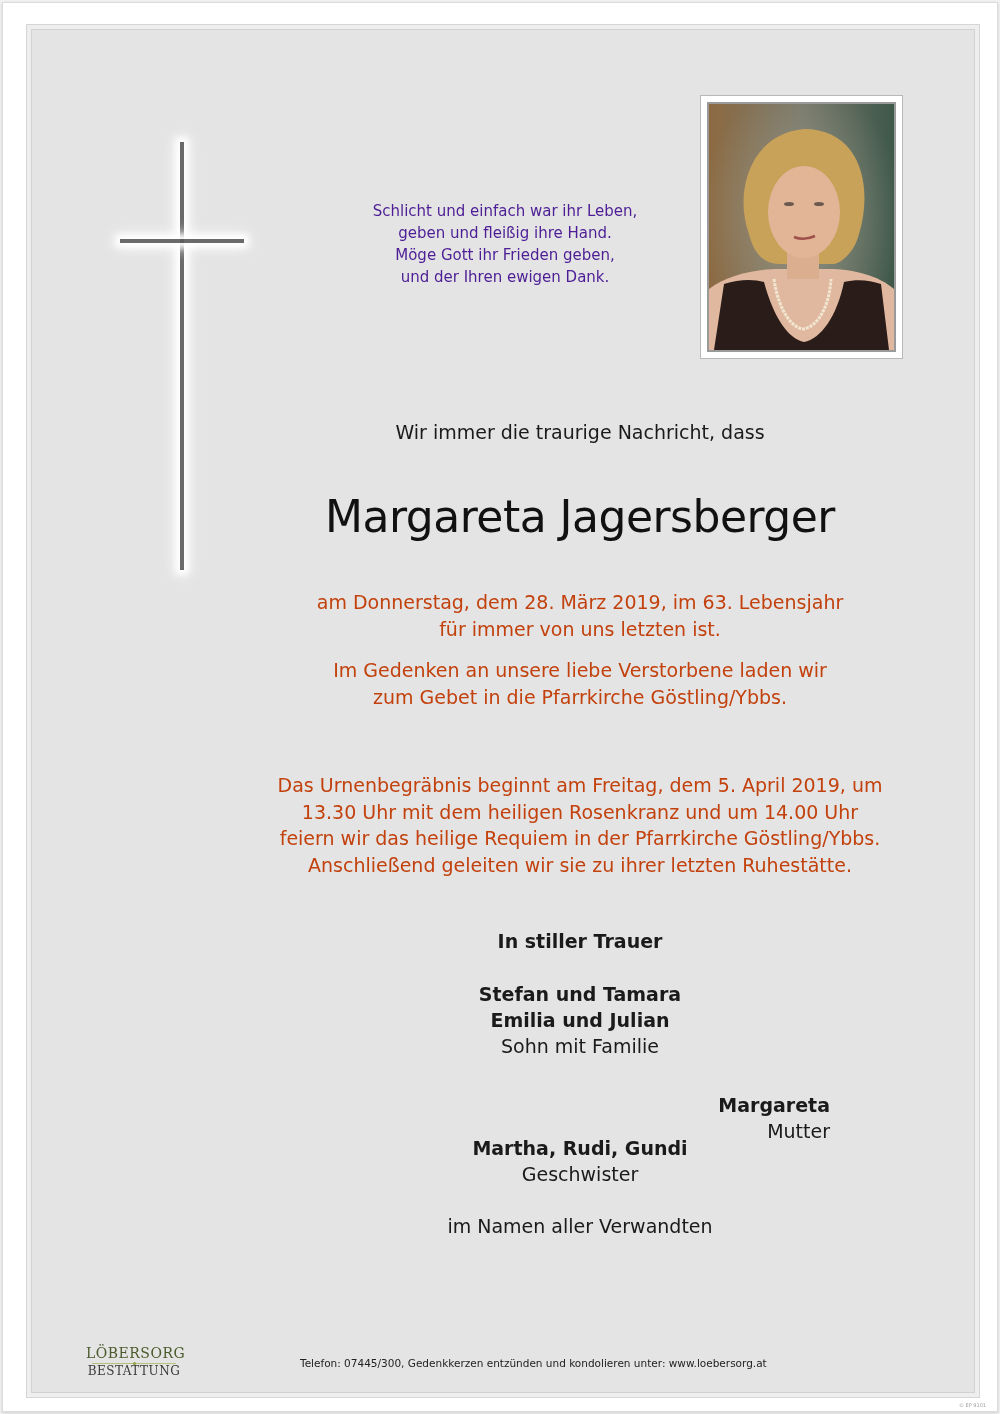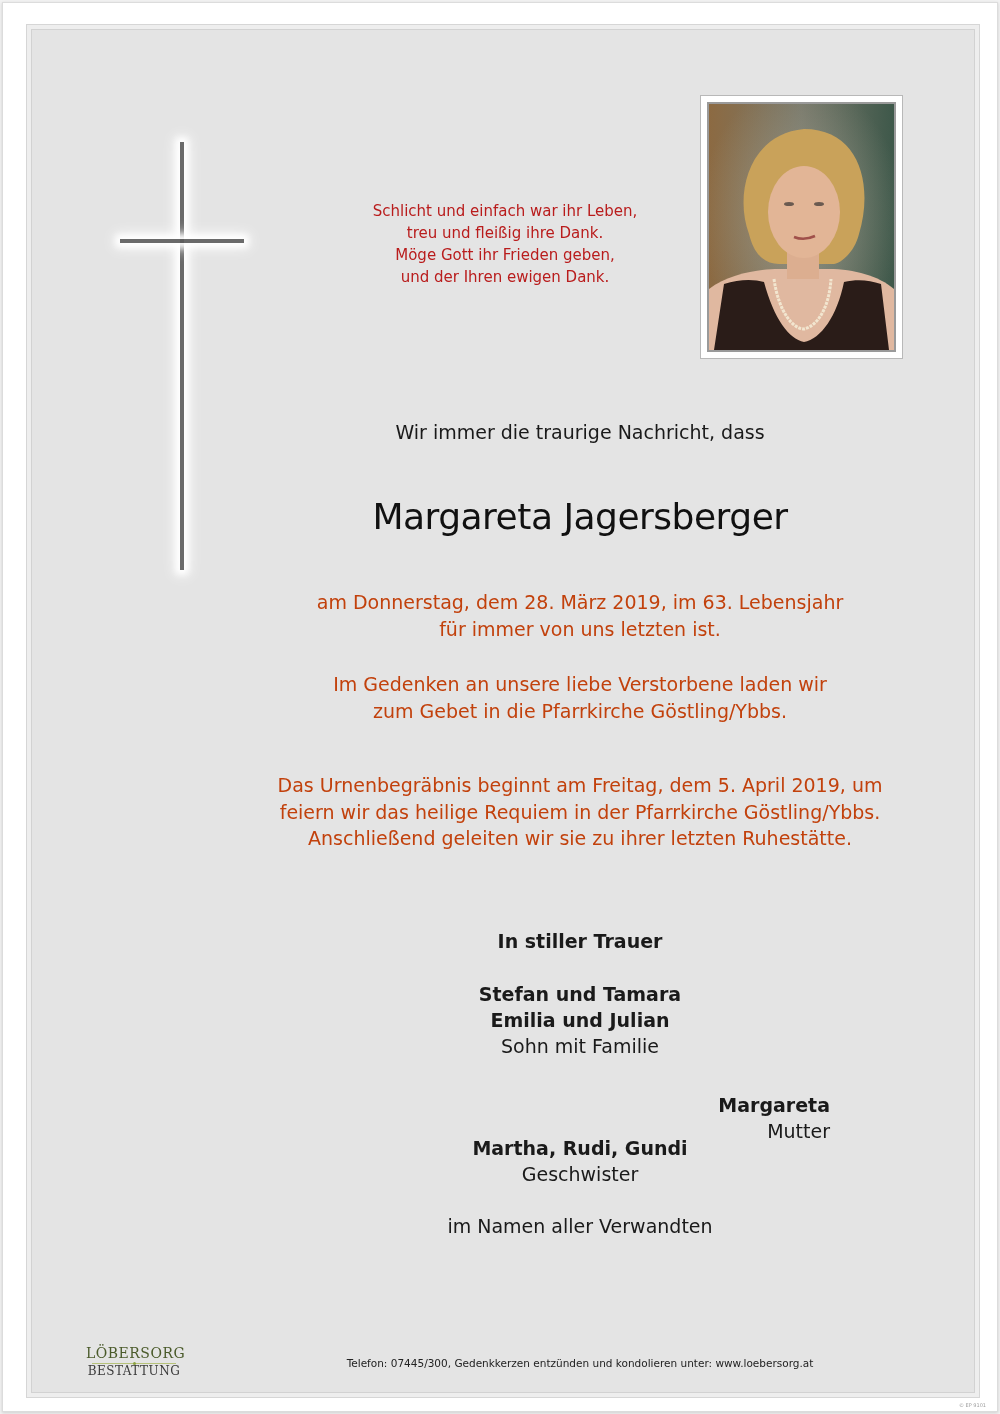--- a/index.html
+++ b/index.html
@@ -60,21 +60,21 @@
     }
 
     
     .verse {
       position: absolute;
       left: 330px; top: 200px;
       width: 350px;
       text-align: center;
       font-size: 15px;
       line-height: 22px;
-      color: #b91c1c;
+      color: #4c1d95;
     }
     .verse div { white-space: nowrap; }
 
     
     .photo-frame {
       position: absolute;
       left: 700px; top: 95px;
       width: 203px; height: 264px;
       background: #ffffff;
       border: 1px solid #b8b8b8;
@@ -96,34 +96,34 @@
       width: 640px;
       text-align: center;
     }
     .intro {
       top: 420px;
       font-size: 19px;
       line-height: 24px;
     }
     .name {
       top: 487px;
-      font-size: 36px;
+      font-size: 44px;
       line-height: 60px;
       font-weight: normal;
       letter-spacing: -0.5px;
       color: #111;
     }
     .para {
       font-size: 19px;
       line-height: 26.5px;
       color: #c2410c;
     }
     .para div { white-space: nowrap; }
     .p1 { top: 589px; }
-    .p2 { top: 671px; }
+    .p2 { top: 657px; }
     .p3 { top: 772px; }
 
     .mourn {
       position: absolute;
       left: 330px;
       width: 500px;
       text-align: center;
       font-size: 19px;
       line-height: 26px;
     }
@@ -167,21 +167,21 @@
     .logo-sub {
       font-size: 12px;
       letter-spacing: 0.5px;
       color: #3a3a3a;
       line-height: 10px;
     }
     .contact {
       position: absolute;
       left: 300px; top: 1357px;
       width: 560px;
-      text-align: center;
+      text-align: left;
       font-size: 10.5px;
       color: #222;
       white-space: nowrap;
     }
     .code {
       position: absolute;
       right: 14px; bottom: 6px;
       font-size: 5px;
       color: #a0a0a0;
     }
@@ -196,21 +196,21 @@
 </div>
 
 <div>
   <div class="cross-v"></div>
   <div class="cross-h"></div>
   <div class="cross-center"></div>
 </div>
 
 <div class="verse">
   <div>Schlicht und einfach war ihr Leben,</div>
-  <div>treu und fleißig ihre Dank.</div>
+  <div>geben und fleißig ihre Hand.</div>
   <div>Möge Gott ihr Frieden geben,</div>
   <div>und der Ihren ewigen Dank.</div>
 </div>
 
 <div class="photo-frame">
   <div class="photo">
     <svg viewBox="0 0 185 246" preserveAspectRatio="none">
       <defs>
         <linearGradient id="bg" x1="0" y1="0" x2="1" y2="0">
           <stop offset="0" stop-color="#8c6a42"></stop>
@@ -253,20 +253,21 @@
   <div>für immer von uns letzten ist.</div>
 </div>
 
 <div class="center-col para p2">
   <div>Im Gedenken an unsere liebe Verstorbene laden wir</div>
   <div>zum Gebet in die Pfarrkirche Göstling/Ybbs.</div>
 </div>
 
 <div class="center-col para p3">
   <div>Das Urnenbegräbnis beginnt am Freitag, dem 5. April 2019, um</div>
+  <div>13.30 Uhr mit dem heiligen Rosenkranz und um 14.00 Uhr</div>
   <div>feiern wir das heilige Requiem in der Pfarrkirche Göstling/Ybbs.</div>
   <div>Anschließend geleiten wir sie zu ihrer letzten Ruhestätte.</div>
 </div>
 
 <div class="mourn m-head bold">In stiller Trauer</div>
 
 <div class="mourn m-g1">
   <div class="bold">Stefan und Tamara</div>
   <div class="bold">Emilia und Julian</div>
   <div>Sohn mit Familie</div>

